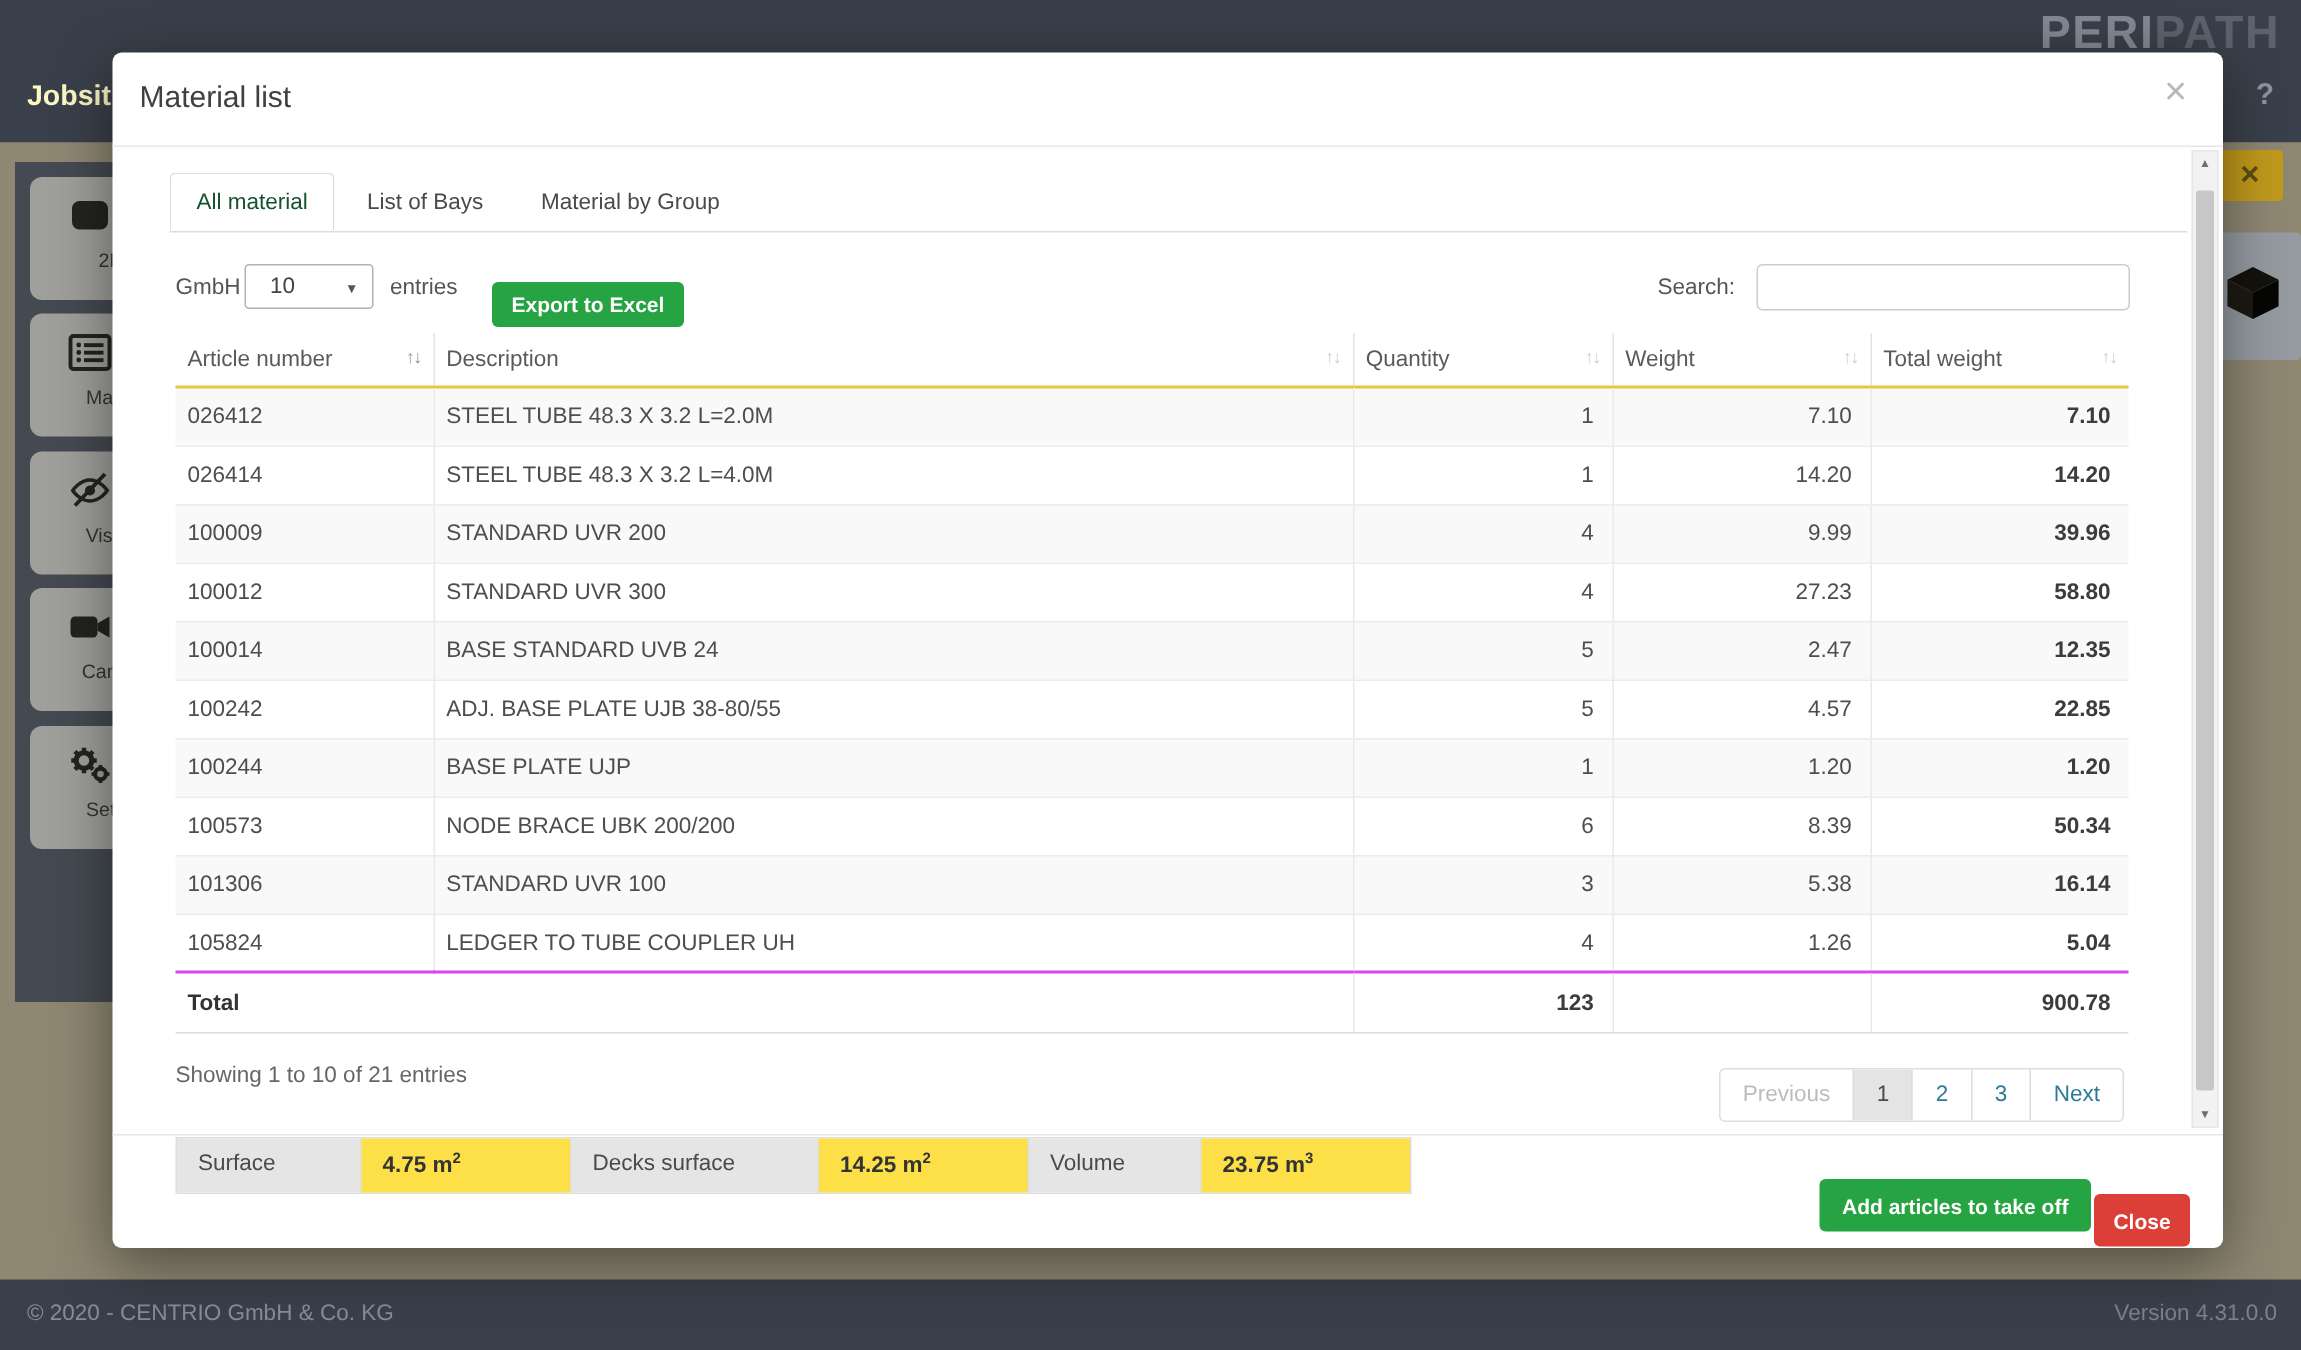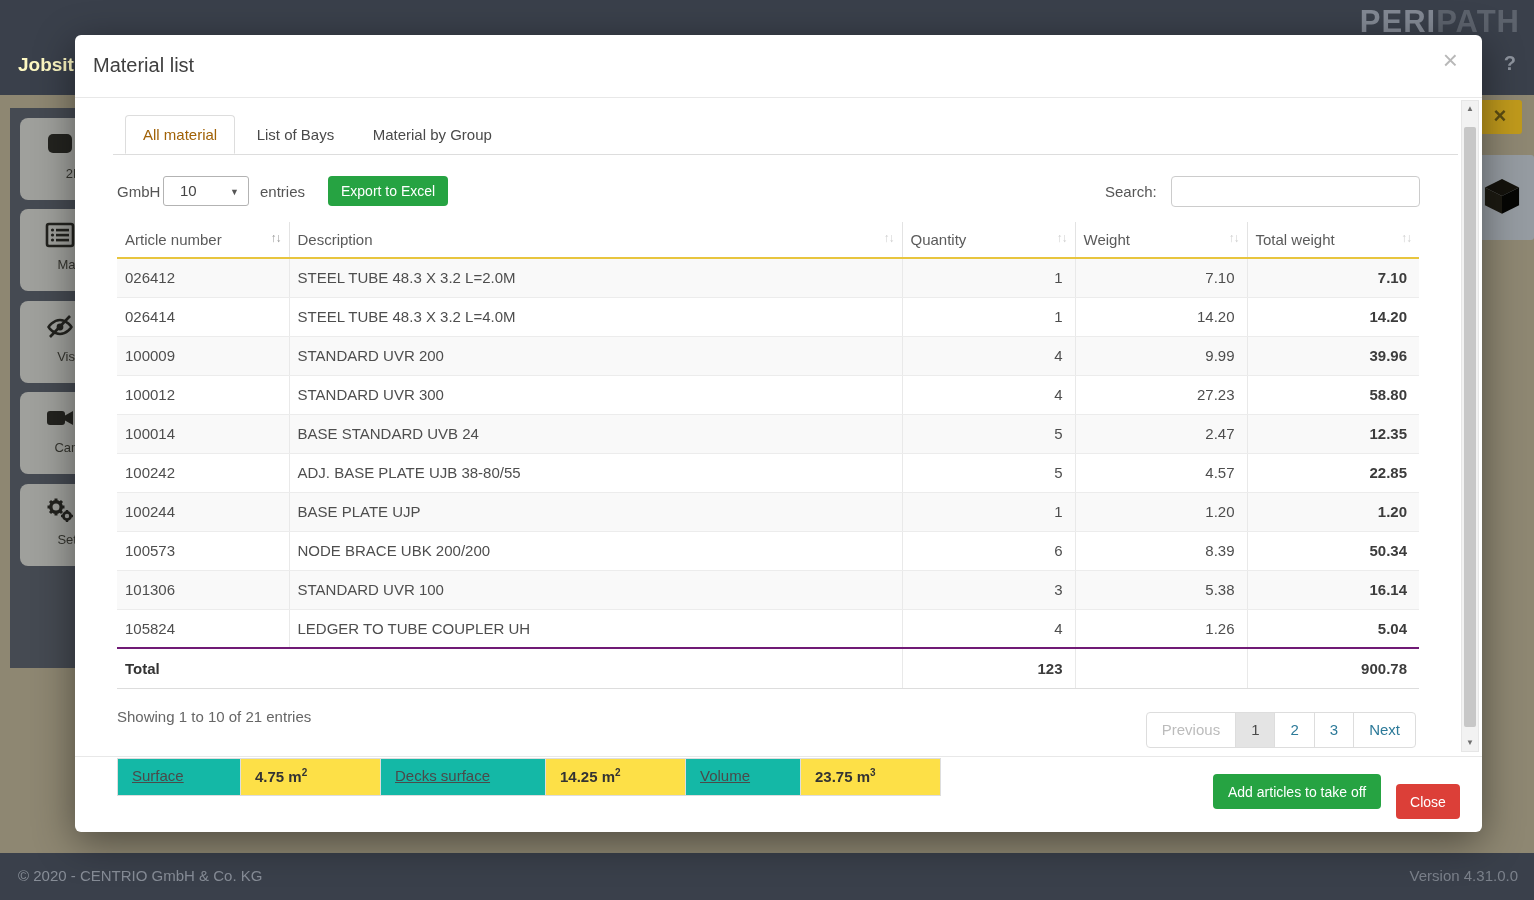--- a/index.html
+++ b/index.html
@@ -32,67 +32,67 @@
   
   .modal { position:absolute; left:75px; top:35px; width:1407px; height:797px; background:#fff; border-radius:6px;
            box-shadow:0 10px 40px rgba(0,0,0,0.45); }
   .modal-title { position:absolute; left:18px; top:19px; font-size:20px; color:#404040; }
   .modal-close { position:absolute; right:24px; top:12px; font-size:26px; color:#b8b8b8; cursor:pointer; line-height:1; }
   .modal-hr { position:absolute; left:0; top:62px; width:1407px; height:1px; background:#e8e8e8; }
 
   
   .tabs { position:absolute; left:38px; top:79px; width:1345px; height:41px; border-bottom:1px solid #ddd; }
   .tab { display:inline-block; padding:10px 17px; font-size:15px; color:#4a4a4a; position:relative; top:1px; cursor:pointer; }
-  .tab.active { border:1px solid #ddd; border-bottom:1px solid #fff; border-radius:4px 4px 0 0; background:#fff; color:#a16207;margin-left:12px; }
+  .tab.active { border:1px solid #ddd; border-bottom:1px solid #fff; border-radius:4px 4px 0 0; background:#fff; color:#14532d; }
 
   
   .lbl { position:absolute; font-size:15px; color:#555; }
   .show-label { left:42px; top:148px; }
   .entries-label { left:185px; top:148px; }
   .page-size { position:absolute; left:88px; top:141px; width:86px; height:30px; border:1px solid #b3b3b3; border-radius:3px;
                font-size:15px; color:#444; padding:5px 8px 0 16px; cursor:pointer; }
   .page-size .caret { position:absolute; right:9px; top:10px; font-size:9px; color:#555; }
-  .btn { border:none; border-radius:4px; color:#fff; font-weight:normal; font-size:14px; font-family:inherit; cursor:pointer; }
+  .btn { border:none; border-radius:4px; color:#fff; font-weight:bold; font-size:14px; font-family:inherit; cursor:pointer;margin-top:12px; }
   .btn-export { position:absolute; left:253px; top:141px; height:30px; padding:0 13px; background:#26a342; }
   .search-label { left:1030px; top:148px; }
   .search-input { position:absolute; left:1096px; top:141px; width:249px; height:31px; border:1px solid #ccc; border-radius:4px;
                   font-size:15px; padding:0 8px; font-family:inherit; }
 
   
   .mat-table { position:absolute; left:42px; top:187px; width:1302px; border-collapse:collapse; table-layout:fixed;
                font-size:15px; color:#4e4e4e; }
   .mat-table th { height:36px; font-weight:normal; color:#5a5a5a; text-align:left; padding:0 8px;
                   border-right:1px solid #e3e3e3; border-bottom:2px solid #e8c53e; position:relative; cursor:pointer; }
   .mat-table th:last-child { border-right:none; }
   .sort-icons { position:absolute; right:8px; top:9px; font-size:12px; color:#cfcfcf; letter-spacing:-1px; }
   .sort-icons.sorted { color:#979797; }
   .mat-table td { height:39px; padding:0 8px; border-right:1px solid #e9e9e9; border-bottom:1px solid #ececec; }
   .mat-table td:last-child { border-right:none; }
   .mat-table tbody tr.odd { background:#f9f9f9; }
   .c-num { text-align:right; padding-right:12px !important; }
   .c-bold { font-weight:bold; color:#3c3c3c; }
-  .total-row td { height:40px; border-top:2px solid #701a75; border-bottom:1px solid #ddd; background:#fff; }
+  .total-row td { height:40px; border-top:2px solid #d946ef; border-bottom:1px solid #ddd; background:#fff; }
   .t-label { font-weight:bold; color:#333; }
 
   
   .showing-info { position:absolute; left:42px; top:673px; font-size:15px; color:#666; }
   .pagination { position:absolute; right:66px; top:677px; height:36px; display:flex; border:1px solid #ddd; border-radius:4px;
                 overflow:hidden; background:#fff; }
   .pg-cell { padding:8px 15px; font-size:15px; border-right:1px solid #ddd; cursor:pointer; }
   .pg-cell:last-child { border-right:none; }
   .pg-disabled { color:#bcbcbc; cursor:default; }
   .pg-active { background:#e4e4e4; color:#4a4a4a; }
   .pg-link { color:#2d7a99; }
 
   
   .footer-hr { position:absolute; left:0; top:721px; width:1407px; height:1px; background:#e8e8e8; }
   .summary-table { position:absolute; left:42px; top:723px; height:38px; display:flex; border:1px solid #ddd; }
   .sum-cell { height:36px; padding:8px 14px; font-size:15px; border-right:1px solid #ddd; color:#4a4a4a; }
   .sum-cell:last-child { border-right:none; }
-  .sum-label { background:#14b8a6;text-decoration:underline; }
+  .sum-label { background:#e5e5e5; }
   .sum-value { background:#fde047; color:#333; }
   .sum-value sup { font-size:10px; }
   .btn-add { position:absolute; left:1138px; top:739px; height:35px; padding:0 15px; background:#26a342; }
   .btn-close { position:absolute; left:1321px; top:749px; height:35px; width:64px; background:#dc3f38; }
 
   
   .scrollbar { position:absolute; left:1386px; top:65px; width:18px; height:652px; background:#f2f2f2; border:1px solid #e6e6e6; }
   .sb-btn { position:absolute; left:0; width:16px; height:16px; text-align:center; font-size:8px; color:#6f6f6f; line-height:16px; cursor:pointer; }
   .sb-up { top:0; }
   .sb-down { bottom:0; }

